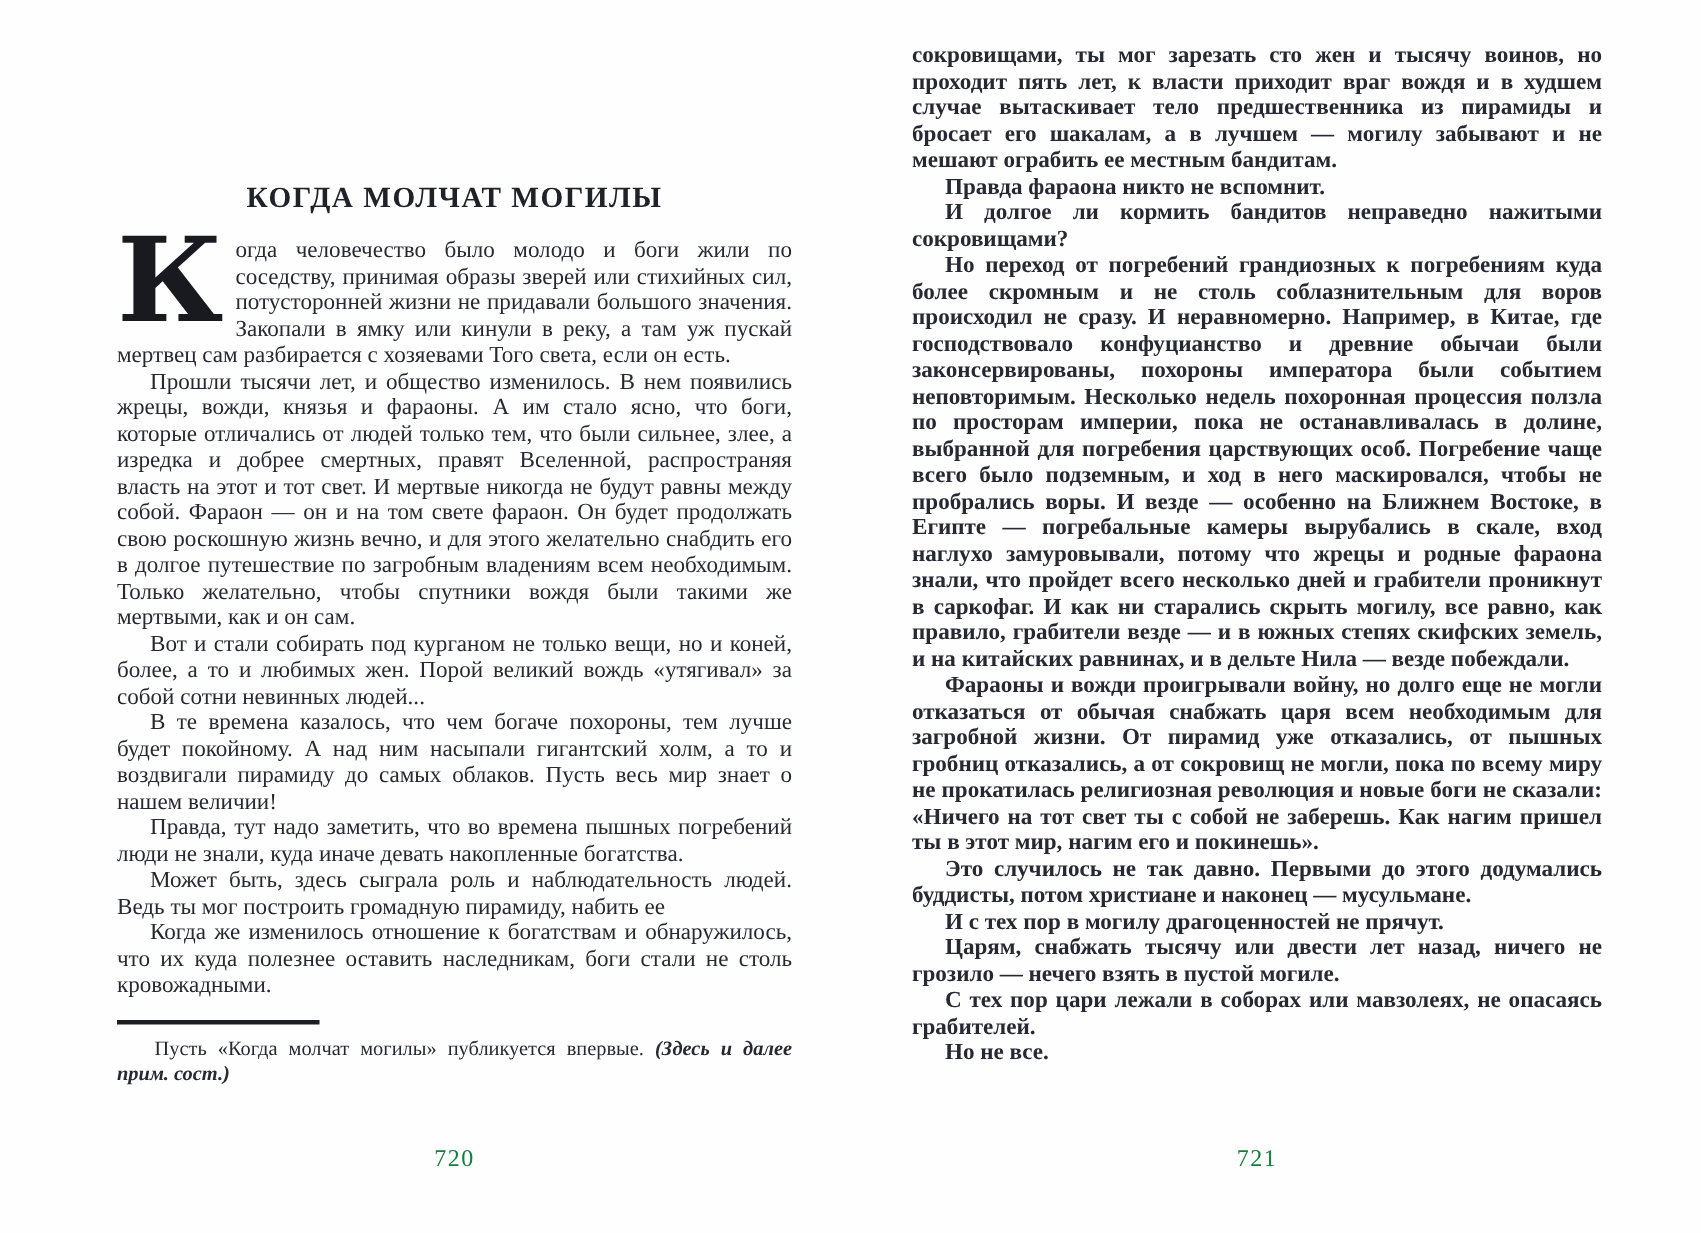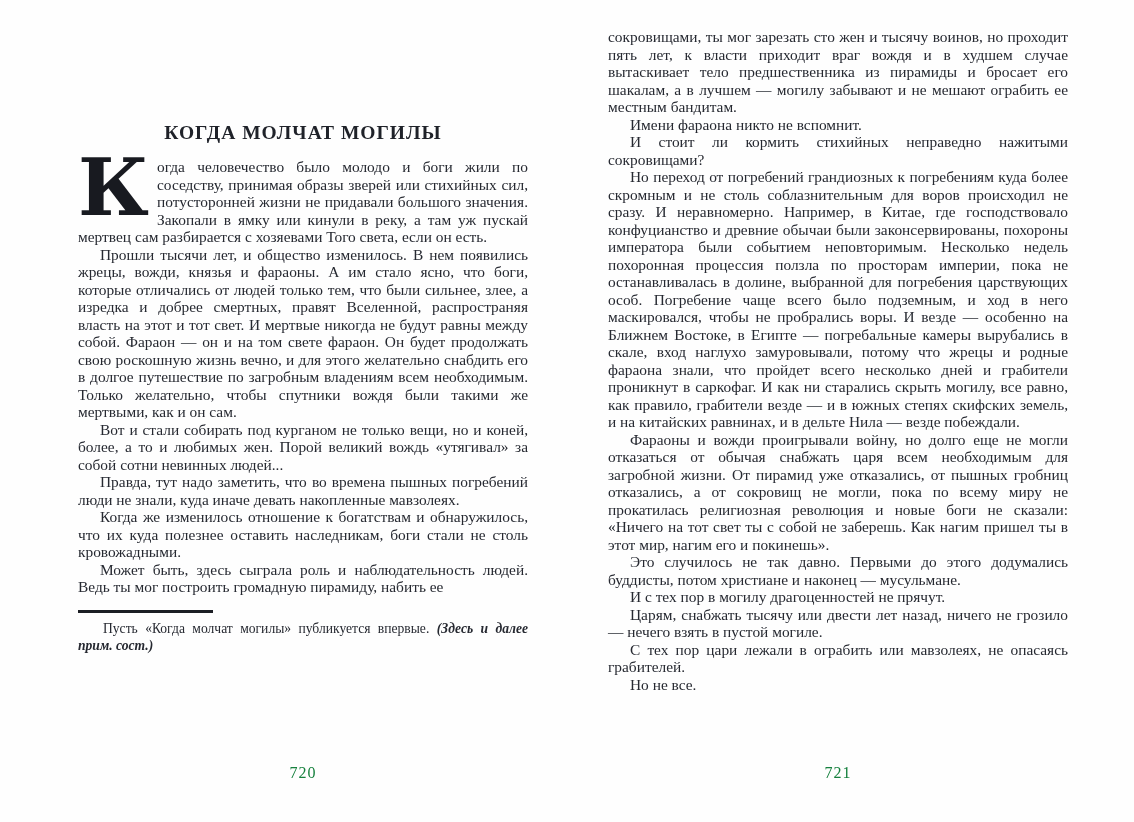--- a/index.html
+++ b/index.html
@@ -8,21 +8,21 @@
     width:1134px;height:822px;
     background:#fefefe;
     font-family:"Liberation Serif","DejaVu Serif",serif;
     color:#262931;
     overflow:hidden;
   }
   .page-left{
     position:absolute;left:78px;top:0;width:450px;height:638px;
   }
   .page-right{
-    position:absolute;left:608px;top:28px;width:460px;
+    position:absolute;left:608px;top:28px;width:460px;font-weight:bold;
   }
   .chapter-title{
     margin:122px 0 14px 0;
     text-align:center;
     font-weight:bold;
     font-size:19.5px;
     letter-spacing:1px;
     color:#1f2229;
   }
   .body-text{
@@ -73,46 +73,47 @@
   <div class="page-left">
     <h1 class="chapter-title">КОГДА МОЛЧАТ МОГИЛЫ</h1>
 
     <div class="body-text">
       <p class="opening-para">
         <span class="dropcap">К</span><span>огда человечество было молодо и боги жили по соседству, принимая образы зверей или стихийных сил, потусторонней жизни не придавали большого значения. Закопали в ямку или кинули в реку, а там уж пускай мертвец сам разбирается с хозяевами Того света, если он есть.</span>
       </p>
       <div class="paras">
           <p class="para">Прошли тысячи лет, и общество изменилось. В нем появились жрецы, вожди, князья и фараоны. А им стало ясно, что боги, которые отличались от людей только тем, что были сильнее, злее, а изредка и добрее смертных, правят Вселенной, распространяя власть на этот и тот свет. И мертвые никогда не будут равны между собой. Фараон — он и на том свете фараон. Он будет продолжать свою роскошную жизнь вечно, и для этого желательно снабдить его в долгое путешествие по загробным владениям всем необходимым. Только желательно, чтобы спутники вождя были такими же мертвыми, как и он сам.</p>
           <p class="para">Вот и стали собирать под курганом не только вещи, но и коней, более, а то и любимых жен. Порой великий вождь «утягивал» за собой сотни невинных людей...</p>
-          <p class="para">Правда, тут надо заметить, что во времена пышных погребений люди не знали, куда иначе девать накопленные мавзолеях.</p>
+          <p class="para">В те времена казалось, что чем богаче похороны, тем лучше будет покойному. А над ним насыпали гигантский холм, а то и воздвигали пирамиду до самых облаков. Пусть весь мир знает о нашем величии!</p>
+          <p class="para">Правда, тут надо заметить, что во времена пышных погребений люди не знали, куда иначе девать накопленные богатства.</p>
+          <p class="para">Может быть, здесь сыграла роль и наблюдательность людей. Ведь ты мог построить громадную пирамиду, набить ее</p>
           <p class="para">Когда же изменилось отношение к богатствам и обнаружилось, что их куда полезнее оставить наследникам, боги стали не столь кровожадными.</p>
-          <p class="para">Может быть, здесь сыграла роль и наблюдательность людей. Ведь ты мог построить громадную пирамиду, набить ее</p>
         </div>
     </div>
 
     <div class="footnote">
       <div class="footnote-rule"></div>
       <div class="footnote-text">
         <span>Пусть «Когда молчат могилы» публикуется впервые. </span><span class="footnote-note">(Здесь и далее прим. сост.)</span>
       </div>
     </div>
   </div>
 
   <div class="page-right">
     <div class="body-text">
       <div class="paras">
           <p class="para">сокровищами, ты мог зарезать сто жен и тысячу воинов, но проходит пять лет, к власти приходит враг вождя и в худшем случае вытаскивает тело предшественника из пирамиды и бросает его шакалам, а в лучшем — могилу забывают и не мешают ограбить ее местным бандитам.</p>
-          <p class="para">Имени фараона никто не вспомнит.</p>
-          <p class="para">И стоит ли кормить стихийных неправедно нажитыми сокровищами?</p>
+          <p class="para">Правда фараона никто не вспомнит.</p>
+          <p class="para">И долгое ли кормить бандитов неправедно нажитыми сокровищами?</p>
           <p class="para">Но переход от погребений грандиозных к погребениям куда более скромным и не столь соблазнительным для воров происходил не сразу. И неравномерно. Например, в Китае, где господствовало конфуцианство и древние обычаи были законсервированы, похороны императора были событием неповторимым. Несколько недель похоронная процессия ползла по просторам империи, пока не останавливалась в долине, выбранной для погребения царствующих особ. Погребение чаще всего было подземным, и ход в него маскировался, чтобы не пробрались воры. И везде — особенно на Ближнем Востоке, в Египте — погребальные камеры вырубались в скале, вход наглухо замуровывали, потому что жрецы и родные фараона знали, что пройдет всего несколько дней и грабители проникнут в саркофаг. И как ни старались скрыть могилу, все равно, как правило, грабители везде — и в южных степях скифских земель, и на китайских равнинах, и в дельте Нила — везде побеждали.</p>
           <p class="para">Фараоны и вожди проигрывали войну, но долго еще не могли отказаться от обычая снабжать царя всем необходимым для загробной жизни. От пирамид уже отказались, от пышных гробниц отказались, а от сокровищ не могли, пока по всему миру не прокатилась религиозная революция и новые боги не сказали: «Ничего на тот свет ты с собой не заберешь. Как нагим пришел ты в этот мир, нагим его и покинешь».</p>
           <p class="para">Это случилось не так давно. Первыми до этого додумались буддисты, потом христиане и наконец — мусульмане.</p>
           <p class="para">И с тех пор в могилу драгоценностей не прячут.</p>
           <p class="para">Царям, снабжать тысячу или двести лет назад, ничего не грозило — нечего взять в пустой могиле.</p>
-          <p class="para">С тех пор цари лежали в ограбить или мавзолеях, не опасаясь грабителей.</p>
+          <p class="para">С тех пор цари лежали в соборах или мавзолеях, не опасаясь грабителей.</p>
           <p class="para">Но не все.</p>
         </div>
     </div>
   </div>
 
   <div class="pagenum left">720</div>
   <div class="pagenum right">721</div>
 
 </div>
 

